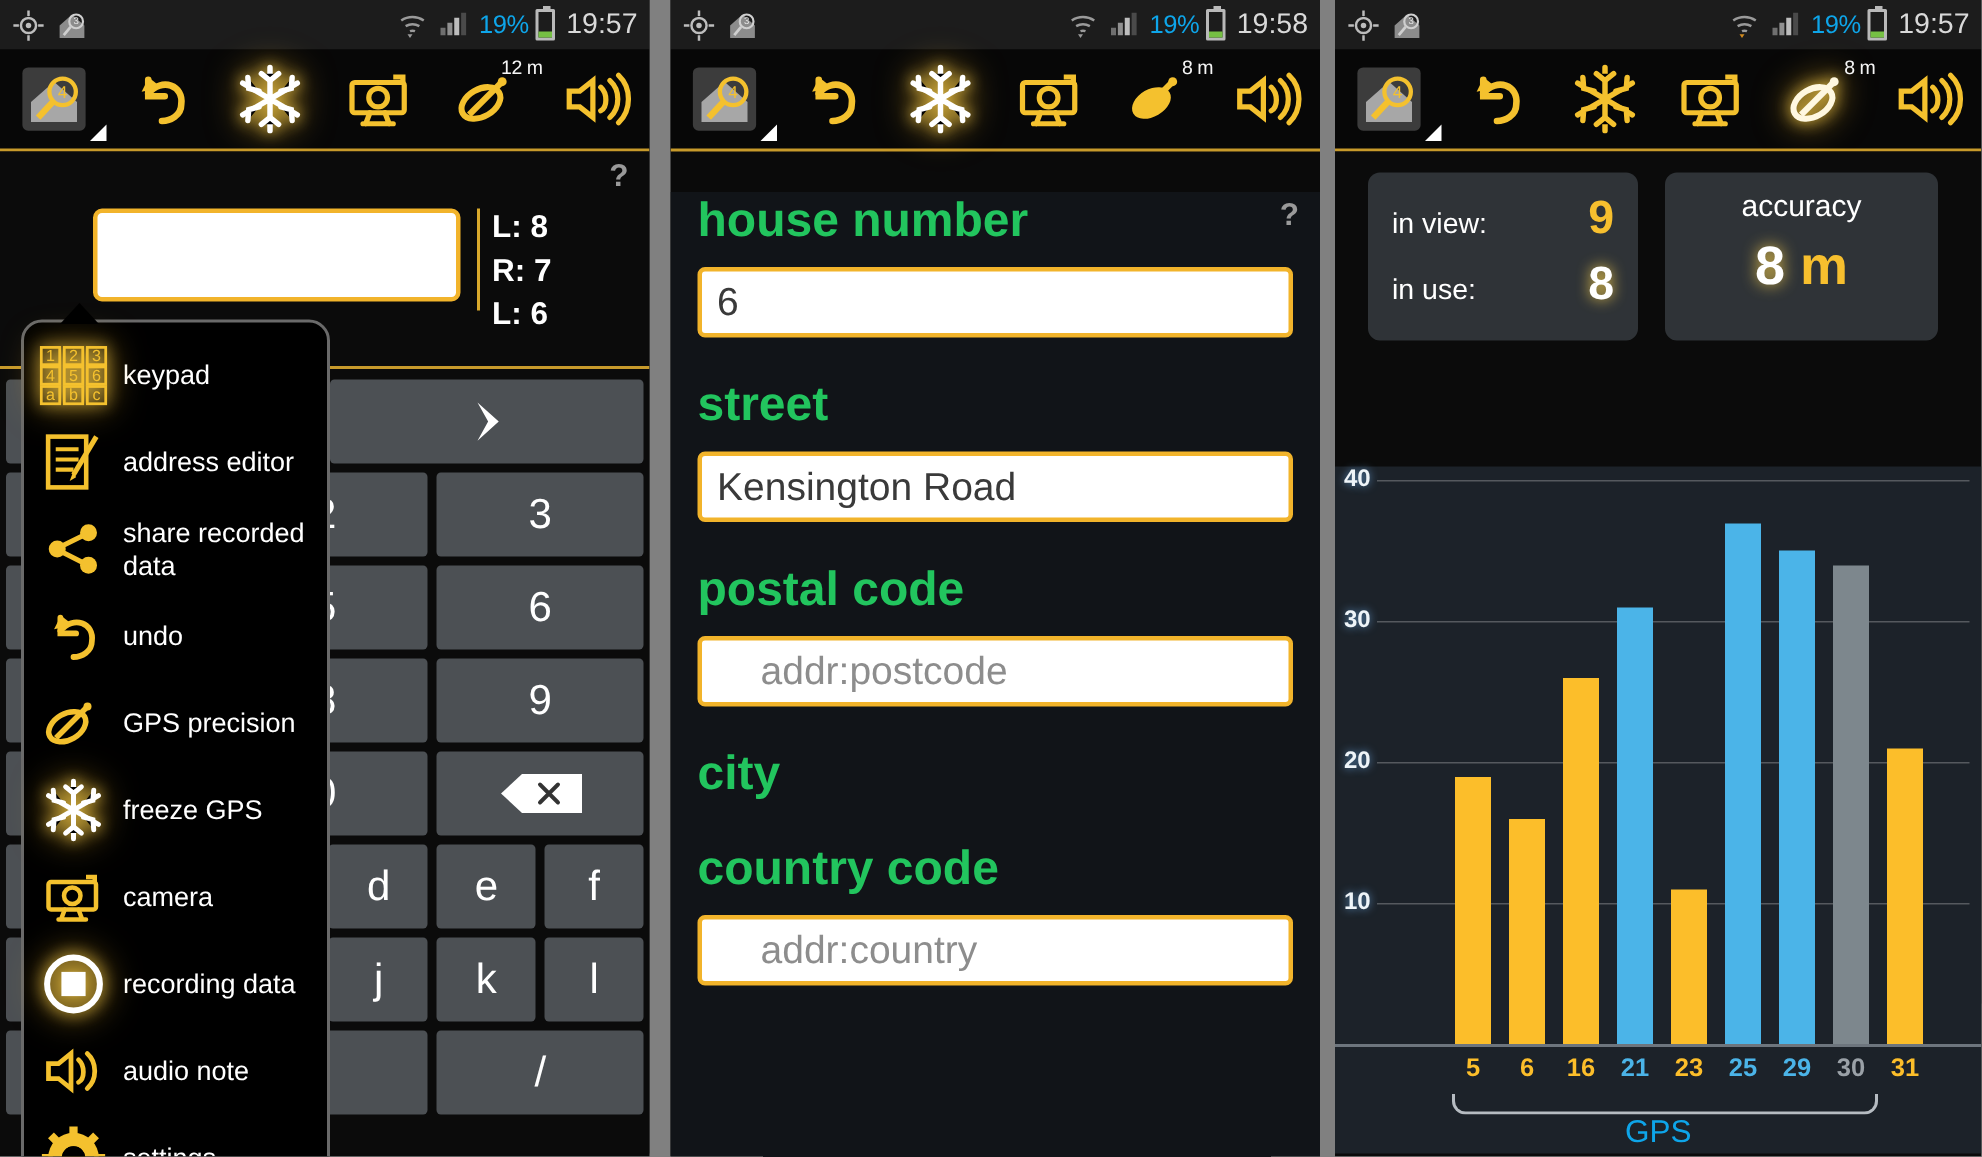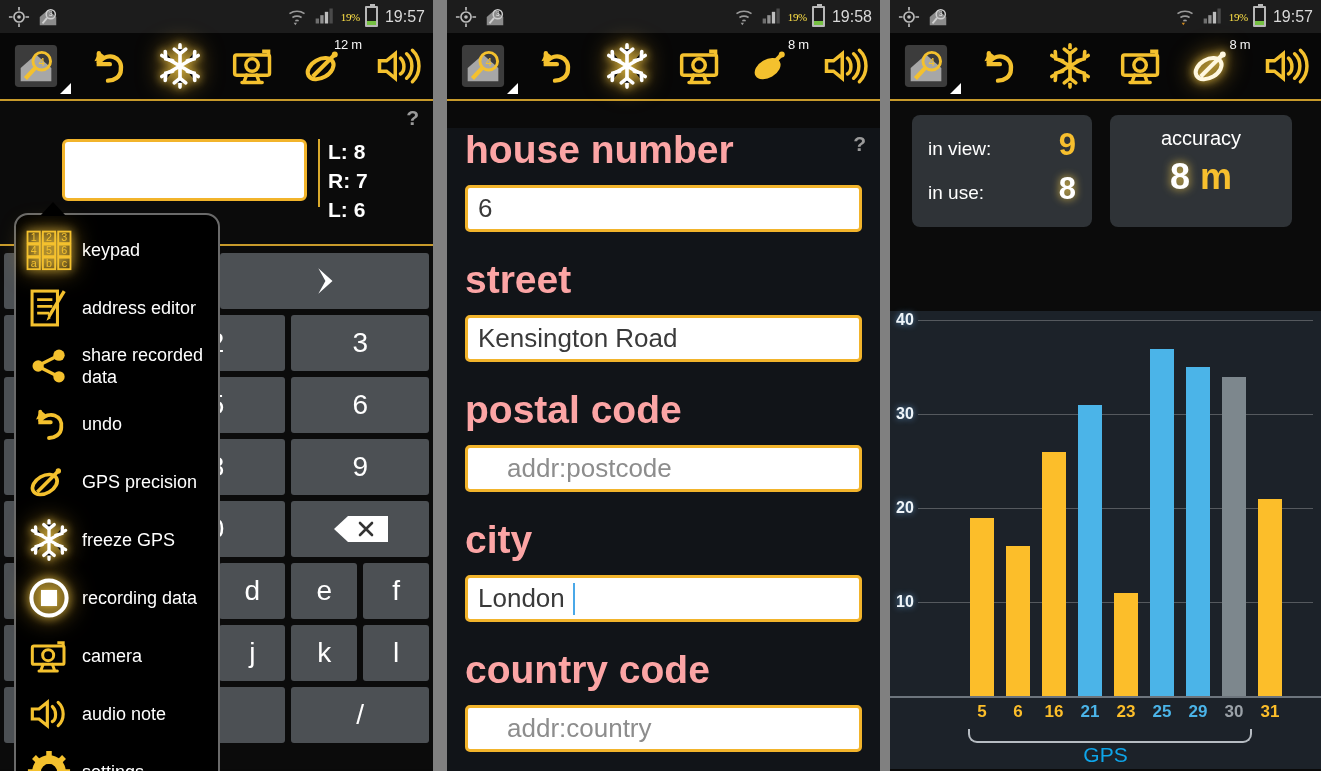--- a/index.html
+++ b/index.html
@@ -20,22 +20,22 @@
 
   
   .statusbar {
     height: 33px; background: #1c1c1c;
     display: flex; align-items: center; padding: 0 8px;
     color: #d8d8d8; position: relative;
   }
   .sb-left { display: flex; align-items: center; gap: 7px; }
   .sb-right { margin-left: auto; display: flex; align-items: center; gap: 5px; }
   .sb-ico { width: 22px; height: 22px; display: block; }
-  .sb-pct { font-size: 11px; color: #fde047; letter-spacing: -0.3px; font-family: Liberation Serif, serif; }
-  .sb-clock { font-size: 16px; color: #d9d9d9; letter-spacing: 0px; margin-left: 2px; }
+  .sb-pct { font-size: 17px; color: #0ea5e9; letter-spacing: -0.3px; }
+  .sb-clock { font-size: 19px; color: #d9d9d9; letter-spacing: 0px; margin-left: 2px; }
   .batt { width: 13px; height: 21px; border: 2px solid #b9b9b9; border-radius: 1px; position: relative; display:block;}
   .batt:before { content:""; position:absolute; top:-4px; left:3px; width:5px; height:2px; background:#b9b9b9;}
   .batt-fill { position: absolute; bottom: 0px; left: 0px; right: 0px; height: 22%; background: #76c043; }
 
   
   .toolbar {
     height: 68px; background: #070707;
     display: flex; align-items: center; justify-content: space-around;
     border-bottom: 2px solid #c79a2b; position: relative;
   }
@@ -80,21 +80,21 @@
   }
   .menu-tail { position: absolute; left: 24px; top: -13px; width: 0; height: 0;
     border-left: 13px solid transparent; border-right: 13px solid transparent; border-bottom: 14px solid #000; z-index: 41;}
   .menu-item { display: flex; align-items: center; min-height: 58px; padding: 2px 0 2px 0; }
   .mi-icon { width: 66px; display: flex; align-items: center; justify-content: center; flex: none; }
   .mi-label { color: #fff; font-size: 18px; line-height: 22px; padding-right: 8px; }
 
   
   .p2-body { position: relative; height: 668px; background: #111418; padding: 0 18px; }
   .p2-help { position: absolute; right: 14px; top: 4px; font-size: 21px; color: #9a9a9a; font-weight: bold; }
-  .f-label { color: #fca5a5; font-size: 39px; font-weight: bold; margin-top: 26px; }
+  .f-label { color: #22c55e; font-size: 32px; font-weight: bold; margin-top: 26px; }
   .f-label.first { margin-top: 27px; }
   .f-input {
     margin-top: 13px; height: 47px; background: #fff; border: 3px solid #f2b42b; border-radius: 5px;
     display: flex; align-items: center; padding: 0 10px;
     font-size: 26px; color: #3a3a3a;
   }
   .f-input.ph { color: #8d8d8d; padding-left: 39px; }
   .caret { width: 2px; height: 32px; background: #4aa8e8; margin-left: 8px; }
 
   
@@ -385,39 +385,39 @@
               <path d="M12 1v22M2.5 6.5l19 11M2.5 17.5l19-11"></path>
               <path d="M9 3.2 12 5.6l3-2.4M9 20.8 12 18.4l3 2.4"></path>
               <path d="M4.3 4.5l.3 3.8 3.6 1M19.7 19.5l-.3-3.8-3.6-1"></path>
               <path d="M4.3 19.5l.3-3.8 3.6-1M19.7 4.5l-.3 3.8-3.6 1"></path>
               </svg>
           </span>
           <span class="mi-label">freeze GPS</span>
         </div>
 
         <div class="menu-item">
-          <span class="mi-icon glow">
-            <svg width="44" height="44" viewBox="0 0 24 24">
-                <circle cx="12" cy="12" r="9.6" fill="none" stroke="#fff" stroke-width="2.2"></circle>
-                <rect x="7.6" y="7.6" width="8.8" height="8.8" fill="#fff"></rect>
-              </svg>
-          </span>
-          <span class="mi-label">recording data</span>
-        </div>
-
-        <div class="menu-item">
           <span class="mi-icon">
             <svg width="44" height="40" viewBox="0 0 24 24" stroke="#f4c12e" fill="none" stroke-width="1.8">
                 <rect x="2" y="6" width="19" height="11" rx="1"></rect>
                 <circle cx="11.5" cy="11.5" r="3.3"></circle>
                 <path d="M17 4h3.5v2"></path>
                 <path d="M8.5 17l-1.5 4M14 17l1.5 4M6 21h11" stroke-linecap="round"></path>
               </svg>
           </span>
           <span class="mi-label">camera</span>
+        </div>
+
+        <div class="menu-item">
+          <span class="mi-icon glow">
+            <svg width="44" height="44" viewBox="0 0 24 24">
+                <circle cx="12" cy="12" r="9.6" fill="none" stroke="#fff" stroke-width="2.2"></circle>
+                <rect x="7.6" y="7.6" width="8.8" height="8.8" fill="#fff"></rect>
+              </svg>
+          </span>
+          <span class="mi-label">recording data</span>
         </div>
 
         <div class="menu-item">
           <span class="mi-icon">
             <svg width="44" height="40" viewBox="0 0 24 24">
                 <path d="M2 9h4l5-4v14l-5-4H2z" fill="none" stroke="#f4c12e" stroke-width="1.9"></path>
                 <path d="M14 7.5c2.6 2.4 2.6 7.6 0 9M17.5 5c4 3.6 4 10.4 0 14" fill="none" stroke="#f4c12e" stroke-width="1.9" stroke-linecap="round"></path>
               </svg>
           </span>
           <span class="mi-label">audio note</span>
@@ -546,24 +546,20 @@
       <div class="f-label first">house number</div>
       <div class="f-input">6</div>
 
       <div class="f-label">street</div>
       <div class="f-input">Kensington Road</div>
 
       <div class="f-label">postal code</div>
       <div class="f-input ph">addr:postcode</div>
 
       <div class="f-label">city</div>
-      <div class="f-input">
-        <span>London</span>
-        <span class="caret"></span>
-      </div>
 
       <div class="f-label">country code</div>
       <div class="f-input ph">addr:country</div>
     </div>
   </div>
 
   <div class="divider thin"></div>
 
   <div class="panel" id="panel3">
     <div class="statusbar">

